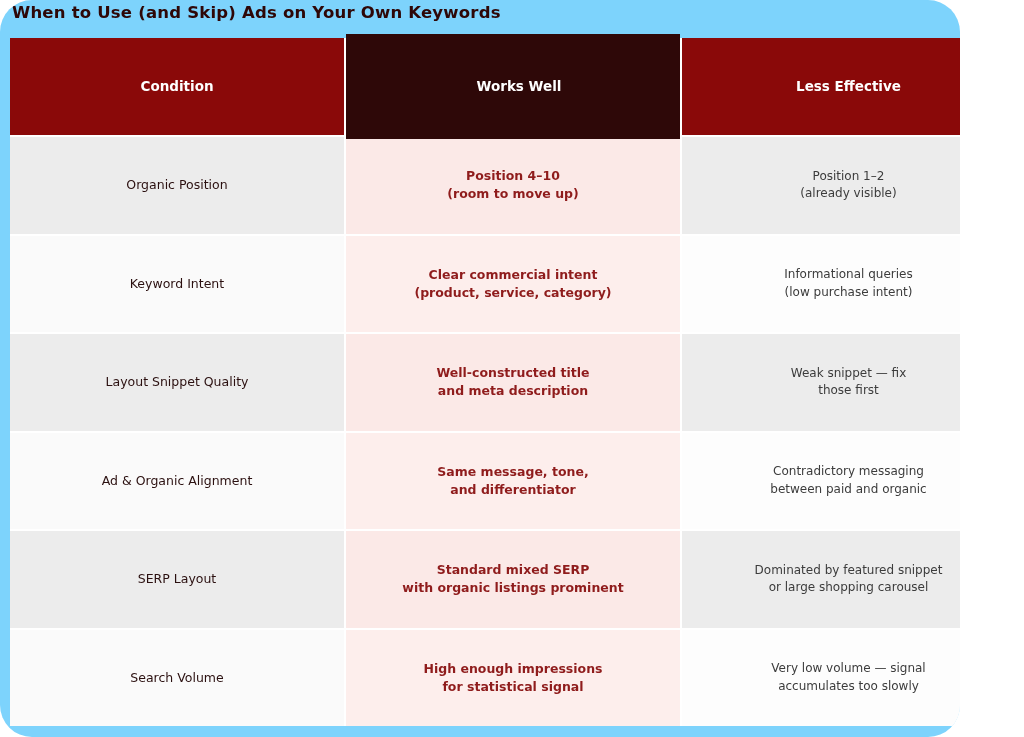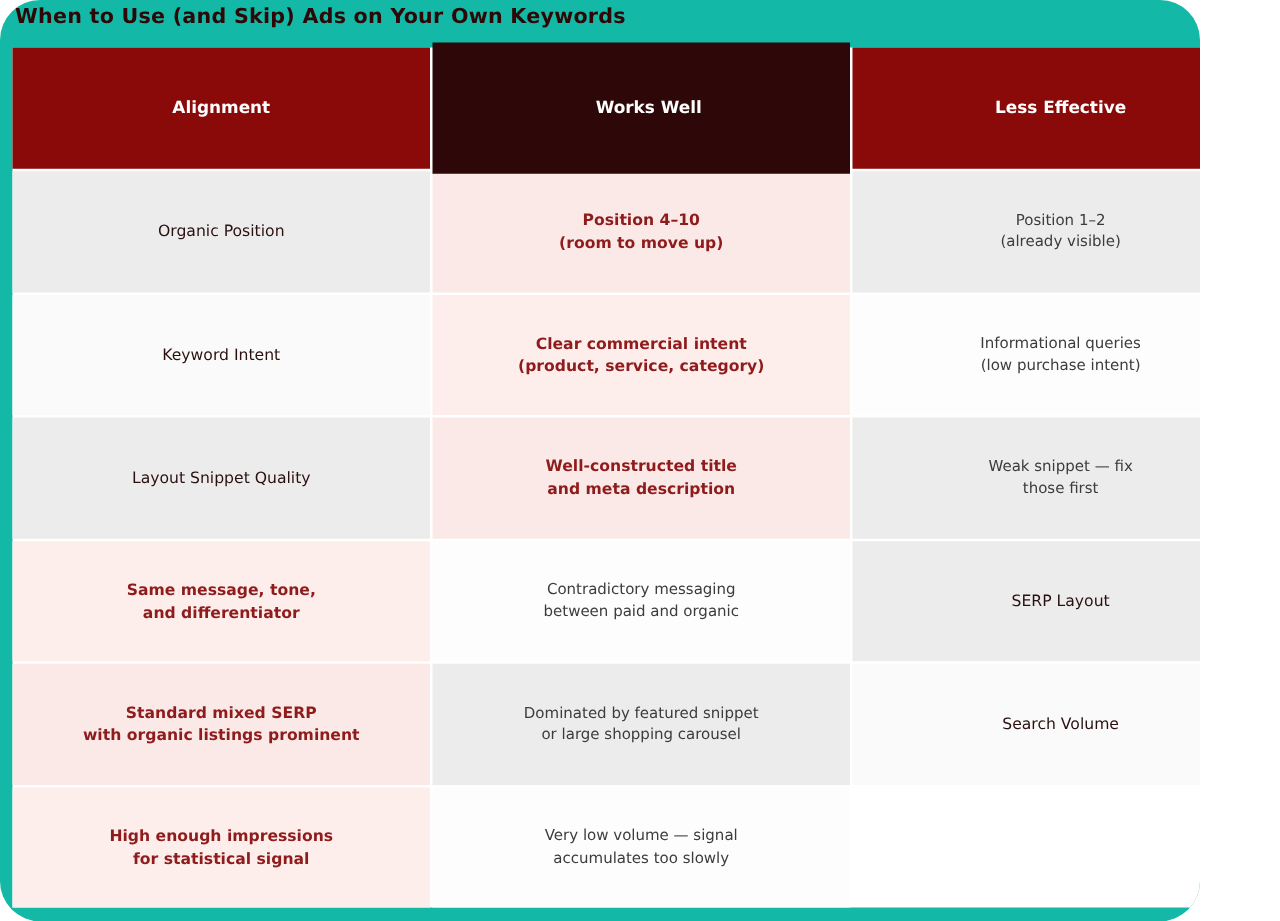--- a/index.html
+++ b/index.html
@@ -9,21 +9,21 @@
   }
   body {
     width: 1024px;
     height: 737px;
     font-family: "DejaVu Sans", "Liberation Sans", sans-serif;
   }
   .page {
     position: relative;
     width: 960px;
     height: 737px;
-    background: #14b8a6;
+    background: #7dd3fc;
     overflow: hidden;
     border-radius: 32px;
   }
   .page-title {
     position: absolute;
     left: 12px;
     top: 3px;
     margin: 0;
     font-size: 16.5px;
     font-weight: bold;
@@ -86,21 +86,21 @@
   .bg-white  { background: #fdfdfd; }
 </style>
 </head>
 <body>
 
 <div class="page">
   <h1 class="page-title">When to Use (and Skip) Ads on Your Own Keywords</h1>
 
   <div class="ads-table">
 
-    <div class="cell th">Alignment</div>
+    <div class="cell th">Condition</div>
     <div class="cell th th-mid">Works Well</div>
     <div class="cell th">Less Effective</div>
 
     <div class="cell cond bg-gray">Organic Position</div>
     <div class="cell works bg-pink">Position 4–10
 (room to move up)</div>
     <div class="cell less bg-gray">Position 1–2
 (already visible)</div>
 
     <div class="cell cond bg-light">Keyword Intent</div>
@@ -108,20 +108,21 @@
 (product, service, category)</div>
     <div class="cell less bg-white">Informational queries
 (low purchase intent)</div>
 
     <div class="cell cond bg-gray">Layout Snippet Quality</div>
     <div class="cell works bg-pink">Well-constructed title
 and meta description</div>
     <div class="cell less bg-gray">Weak snippet — fix
 those first</div>
 
+    <div class="cell cond bg-light">Ad &amp; Organic Alignment</div>
     <div class="cell works bg-pink2">Same message, tone,
 and differentiator</div>
     <div class="cell less bg-white">Contradictory messaging
 between paid and organic</div>
 
     <div class="cell cond bg-gray">SERP Layout</div>
     <div class="cell works bg-pink">Standard mixed SERP
 with organic listings prominent</div>
     <div class="cell less bg-gray">Dominated by featured snippet
 or large shopping carousel</div>

